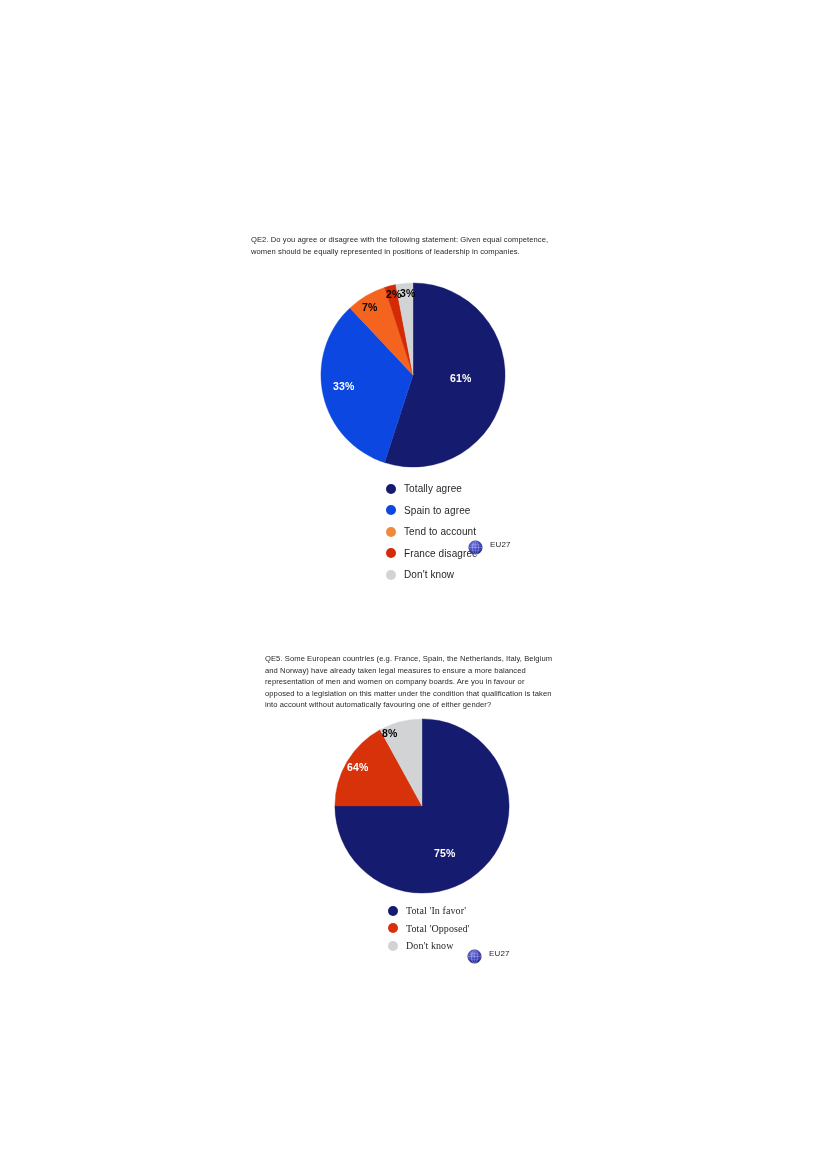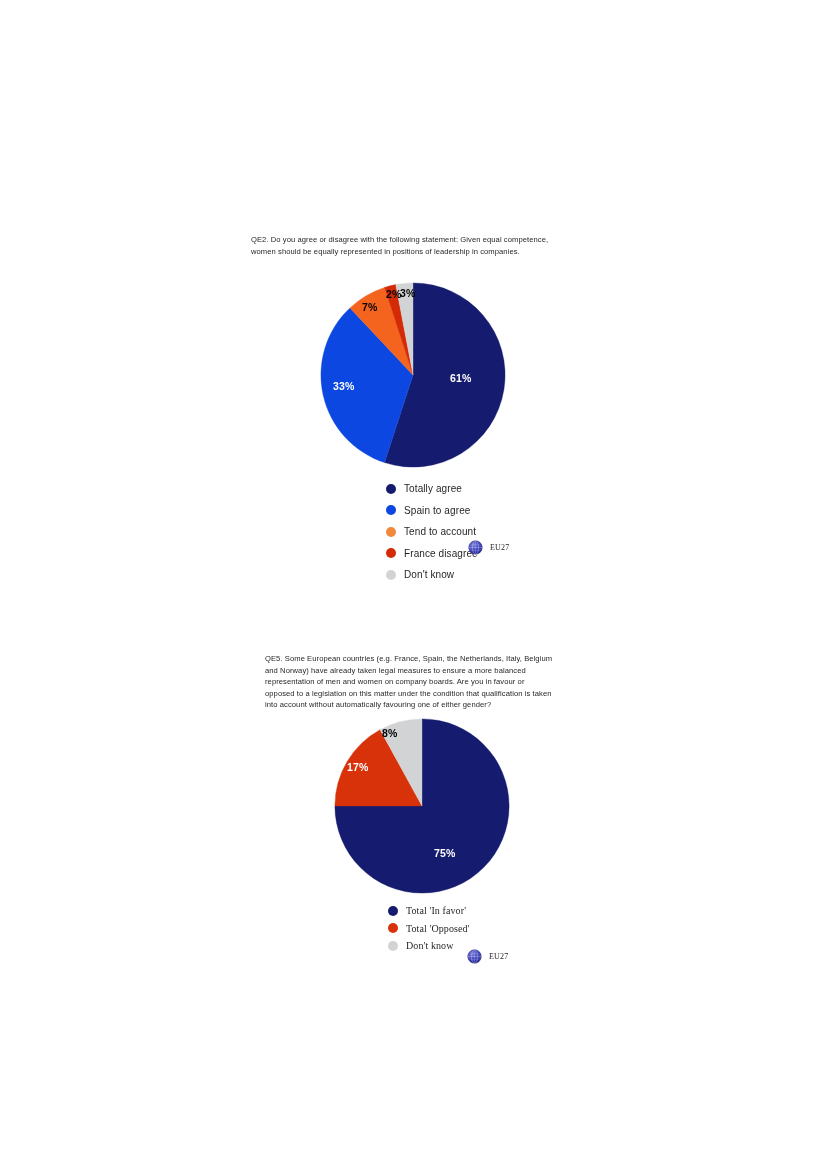--- a/index.html
+++ b/index.html
@@ -102,22 +102,20 @@
     font-size: 10px;
     color: #231f20;
     letter-spacing: 0.01em;
     white-space: nowrap;
   }
 
   
   .eu-marker {
     position: absolute;
     display: flex;
-    align-items: center;
-    font-family: Liberation Serif, serif;
   }
   #eu-marker-1 { left: 168px; top: 265px; }
   #eu-marker-2 { left: 155px; top: 237px; }
 
   .eu-globe {
     width: 15px;
     height: 15px;
     flex: 0 0 auto;
     margin-right: 7px;
   }
@@ -213,21 +211,21 @@
         <svg viewBox="0 0 200 200" width="176" height="176">
           <g id="pie-2-slices">
               <path d="M 100 100 L 100.000 1.000 A 99 99 0 1 1 1.000 100.000 Z" fill="#151B6E" stroke="#151B6E" stroke-width="0.4"></path>
               <path d="M 100 100 L 1.000 100.000 A 99 99 0 0 1 52.306 13.246 Z" fill="#D8320A" stroke="#D8320A" stroke-width="0.4"></path>
               <path d="M 100 100 L 52.306 13.246 A 99 99 0 0 1 100.000 1.000 Z" fill="#D2D3D5" stroke="#D2D3D5" stroke-width="0.4"></path>
             </g>
         </svg>
       </div>
       <div id="pie-2-labels">
           <div class="slice-label lbl-white" style="left: 122px; top: 136px;">75%</div>
-          <div class="slice-label lbl-white" style="left: 35px; top: 50px;">17%</div>
+          <div class="slice-label lbl-white" style="left: 35px; top: 50px;">64%</div>
           <div class="slice-label lbl-black" style="left: 70px; top: 16px;">8%</div>
         </div>
     </div>
 
     <div class="legend" id="legend-2">
         <div class="legend-row">
           <span class="legend-dot" style="background: rgb(21, 27, 110);"></span>
           <span class="legend-label">Total 'In favor'</span>
         </div>
         <div class="legend-row">

